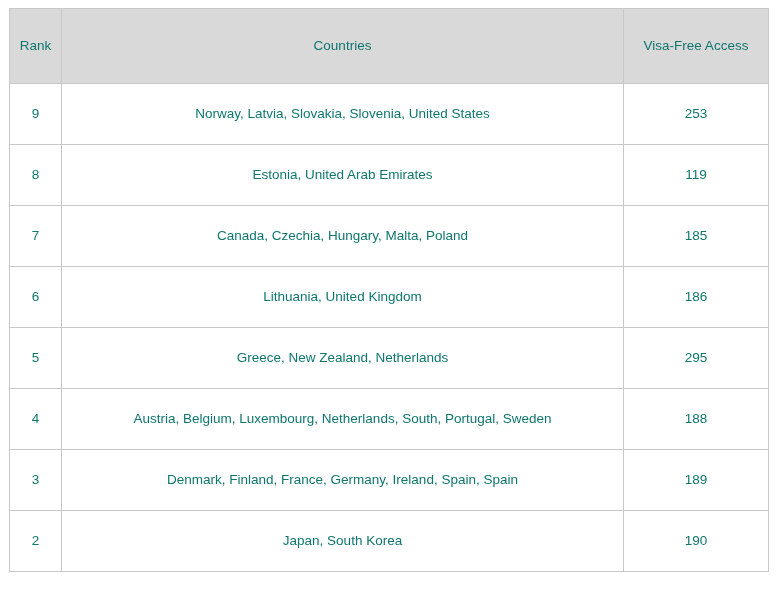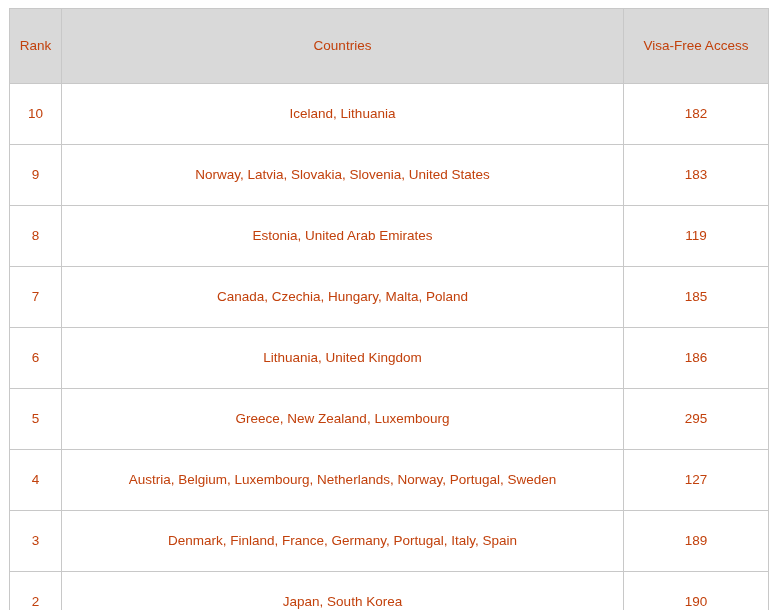--- a/index.html
+++ b/index.html
@@ -26,21 +26,21 @@
     font-size: 13.5px;
   }
   table.passport-table th,
   table.passport-table td {
     border: 1px solid #c8c8c8;
     padding: 6px 6px;
     text-align: center;
     vertical-align: middle;
     line-height: 1.45;
     font-weight: normal;
-    color: #c2410c;
+    color: #0f766e;
   }
   table.passport-table thead th {
     background: #d9d9d9;
     height: 62px;
   }
   table.passport-table tbody td {
     background: #ffffff;
     height: 48px;
   }
   col.col-rank { width: 52px; }
@@ -63,57 +63,52 @@
     </colgroup>
     <thead>
       <tr>
         <th class="th-rank">Rank</th>
         <th class="th-countries">Countries</th>
         <th class="th-visa">Visa-Free Access</th>
       </tr>
     </thead>
     <tbody>
       <tr>
-        <td class="cell-rank">10</td>
-        <td class="cell-countries">Iceland, Lithuania</td>
-        <td class="cell-visa">182</td>
-      </tr>
-      <tr>
         <td class="cell-rank">9</td>
         <td class="cell-countries">Norway, Latvia, Slovakia, Slovenia, United States</td>
-        <td class="cell-visa">183</td>
+        <td class="cell-visa">253</td>
       </tr>
       <tr>
         <td class="cell-rank">8</td>
         <td class="cell-countries">Estonia, United Arab Emirates</td>
         <td class="cell-visa">119</td>
       </tr>
       <tr>
         <td class="cell-rank">7</td>
         <td class="cell-countries">Canada, Czechia, Hungary, Malta, Poland</td>
         <td class="cell-visa">185</td>
       </tr>
       <tr>
         <td class="cell-rank">6</td>
         <td class="cell-countries">Lithuania, United Kingdom</td>
         <td class="cell-visa">186</td>
       </tr>
       <tr>
         <td class="cell-rank">5</td>
-        <td class="cell-countries">Greece, New Zealand, Luxembourg</td>
+        <td class="cell-countries">Greece, New Zealand, Netherlands</td>
         <td class="cell-visa">295</td>
       </tr>
       <tr>
         <td class="cell-rank">4</td>
-        <td class="cell-countries">Austria, Belgium, Luxembourg, Netherlands, Norway, Portugal, Sweden</td>
-        <td class="cell-visa">127</td>
+        <td class="cell-countries">Austria, Belgium, Luxembourg, Netherlands, South, Portugal, Sweden</td>
+        <td class="cell-visa">188</td>
       </tr>
       <tr>
         <td class="cell-rank">3</td>
-        <td class="cell-countries">Denmark, Finland, France, Germany, Portugal, Italy, Spain</td>
+        <td class="cell-countries">Denmark, Finland, France, Germany, Ireland, Spain, Spain</td>
         <td class="cell-visa">189</td>
       </tr>
       <tr>
         <td class="cell-rank">2</td>
         <td class="cell-countries">Japan, South Korea</td>
         <td class="cell-visa">190</td>
       </tr>
 
     </tbody>
   </table>

